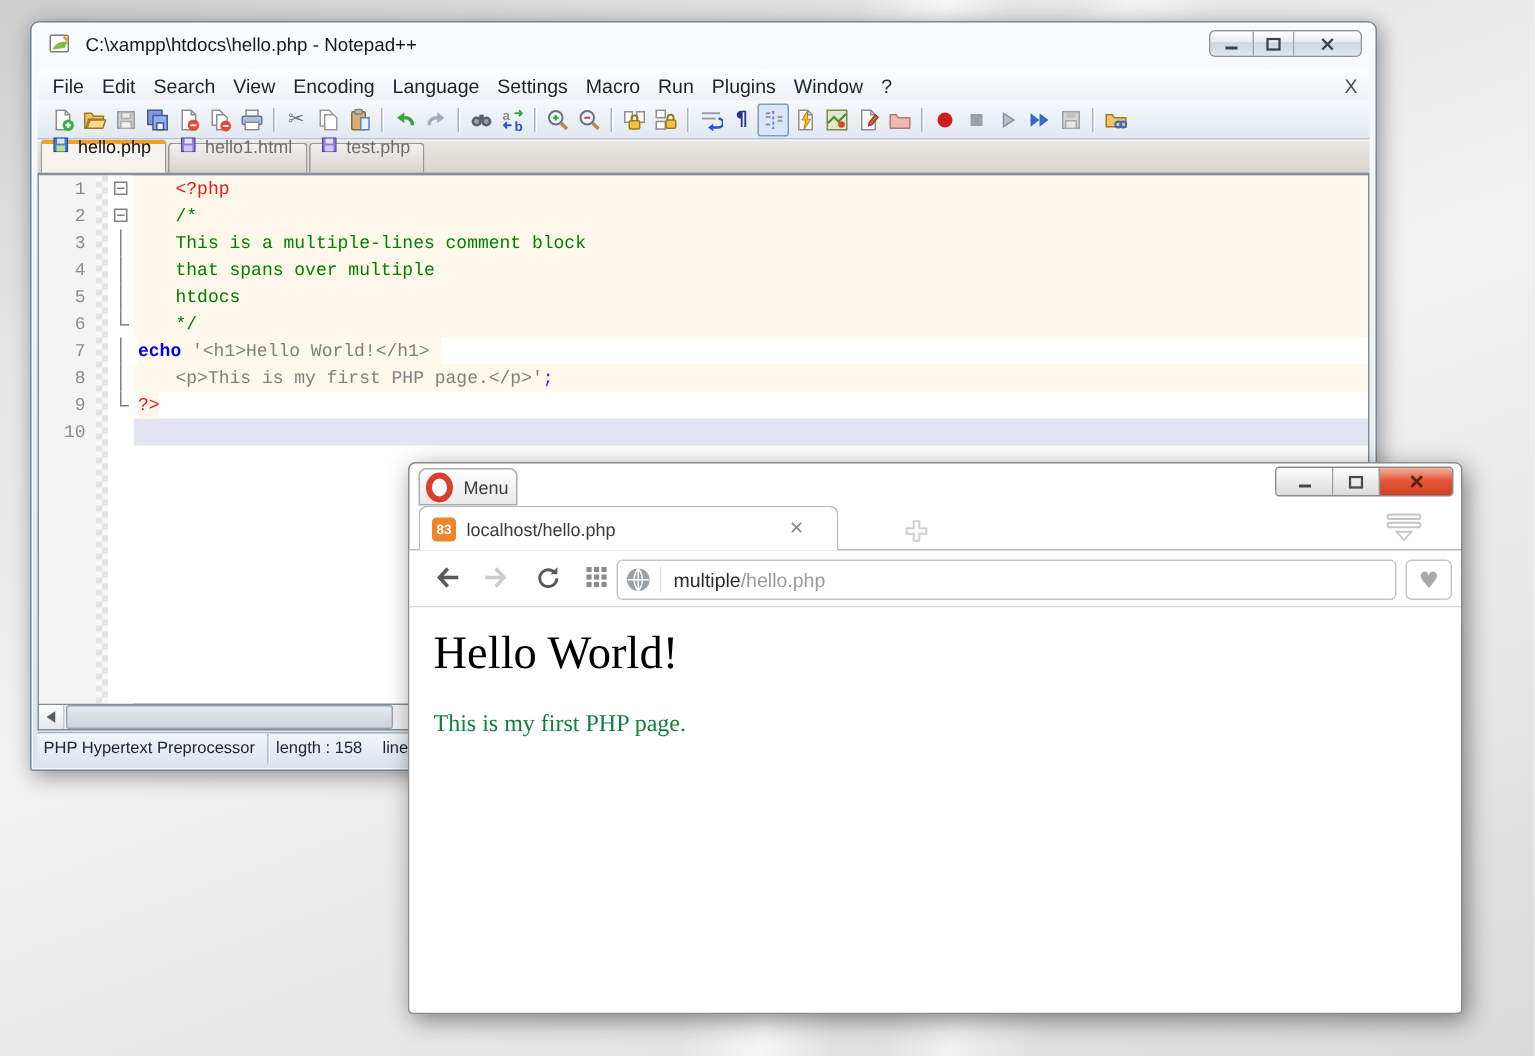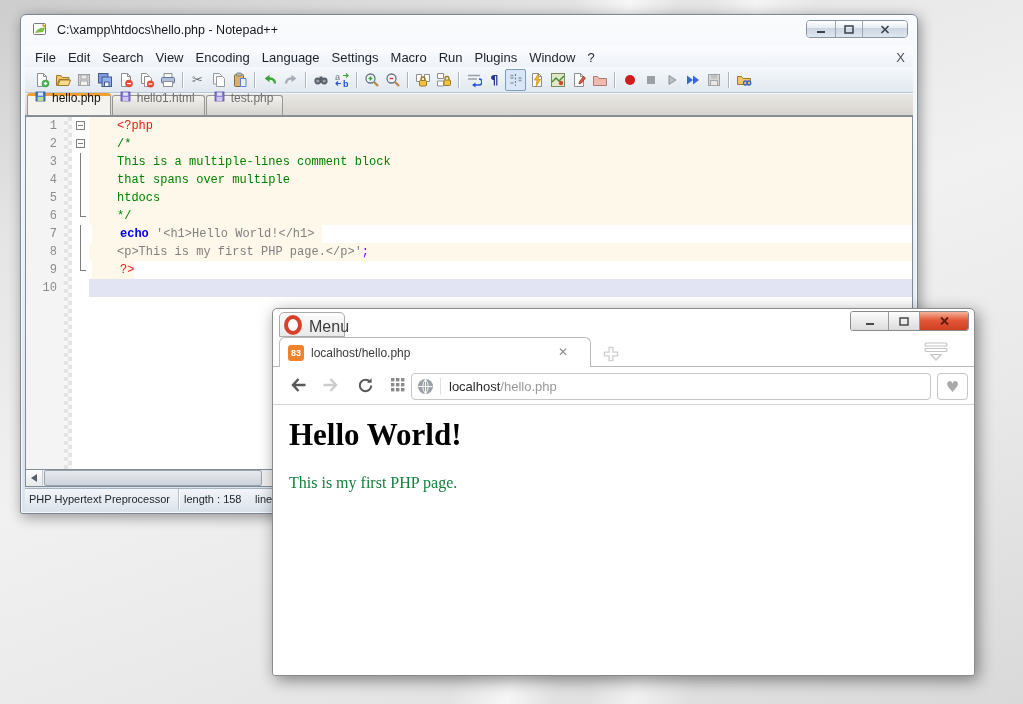--- a/index.html
+++ b/index.html
@@ -46,60 +46,60 @@
 .fold-cell { height:18px; position:relative; }
 .fold-box { position:absolute; left:4px; top:4px; width:9px; height:9px; border:1px solid #808080; background:#fff; }
 .fold-box::after { content:""; position:absolute; left:1px; right:1px; top:3px; height:1px; background:#808080; }
 .fold-pipe::before { content:""; position:absolute; left:8px; top:0; bottom:0; width:1px; background:#808080; }
 .fold-corner::before { content:""; position:absolute; left:8px; top:0; height:10px; width:1px; background:#808080; }
 .fold-corner::after { content:""; position:absolute; left:8px; top:9px; width:6px; height:1px; background:#808080; }
 .ed-code { flex:1; font-family:"Liberation Mono",monospace; font-size:12px; position:relative; overflow:hidden; }
 .code-line { height:18px; line-height:18px; white-space:pre; padding-left:3px; }
 .code-line.bg-full { background:#fdf8e9;padding-left:28px; }
 .code-line.bg-current { background:#e3e4f3; }
-.code-line .textbg { background:#fdf8e9; display:inline-block; height:18px;padding-left:28px; }
+.code-line .textbg { background:#fdf8e9; display:inline-block; height:18px; }
 .tok-tag { color:#e81717; }
 .tok-comment { color:#008000; }
 .tok-keyword { color:#0000e8; font-weight:bold; }
 .tok-string { color:#808080; }
 .tok-op { color:#8000ff; }
 .np-hscroll { position:absolute; left:4px; right:4px; bottom:26px; height:17px; background:#f0f0f0; border:1px solid #7f8d98; border-top:none; display:flex; align-items:center; }
 .hs-arrow { width:17px; height:100%; background:linear-gradient(#fdfdfd,#e6e8ea); border-right:1px solid #c8ccd2; display:flex; align-items:center; justify-content:center; flex:0 0 auto; }
 .hs-thumb { width:218px; height:100%; margin-left:1px; background:linear-gradient(#e7eaee,#cdd3db); border:1px solid #9aa4b1; border-radius:2px; }
 .np-statusbar { position:absolute; left:4px; right:4px; bottom:4px; height:21px; background:linear-gradient(#f2f5f9,#dee5ed); border-top:1px solid #a8b2bd; font-size:11px; color:#20262d; display:flex; align-items:center; white-space:nowrap; }
 .sb-seg { height:100%; display:flex; align-items:center; overflow:hidden; flex:0 0 auto; }
 
 #opera {
   left:272px; top:308px; width:703px; height:368px;
   background:#fff; border:1px solid #8c8c8c; border-radius:5px 5px 3px 3px;
   box-shadow:3px 4px 16px rgba(0,0,0,.45);
 }
 .op-menu-btn { position:absolute; left:6px; top:3px; width:66px; height:25px; background:linear-gradient(#fdfdfd,#e9e9e9); border:1px solid #ababab; border-radius:5px 5px 0 0; z-index:3; }
 .op-logo { position:absolute; left:4px; top:2px; width:10px; height:12px; border:4.5px solid #d8402c; border-radius:50%; background:#fff; box-sizing:content-box; }
-.op-menu-label { position:absolute; left:29px; top:5px; font-size:16px; color:#3c3c3c; }
+.op-menu-label { position:absolute; left:29px; top:5px; font-size:12px; color:#3c3c3c; }
 .op-caption-btns { position:absolute; right:5px; top:2px; display:flex; height:20px; z-index:3; border-radius:3px; overflow:hidden; border:1px solid #8a8a8a; }
 .opcap { height:100%; display:flex; align-items:center; justify-content:center; background:linear-gradient(#fcfcfc,#dcdcdc); border-right:1px solid #9a9a9a; }
 .opcap:last-child { border-right:none; }
 .opcap.close { background:linear-gradient(#f4b39b,#e4583a 45%,#cf3f20); }
 .op-tabline { position:absolute; top:57px; left:0; right:0; height:1px; background:#b9b9b9; z-index:1; }
-.op-tab { position:absolute; left:6px; top:28px; width:312px; height:30px; background:#fff; border:1px solid #b9b9b9; border-bottom:none; border-radius:6px 6px 0 0; z-index:2; }
+.op-tab { position:absolute; left:6px; top:28px; width:280px; height:30px; background:#fff; border:1px solid #b9b9b9; border-bottom:none; border-radius:6px 6px 0 0; z-index:2; }
 .op-favicon { position:absolute; left:8px; top:7px; width:16px; height:16px; background:#f0832c; border-radius:3px; color:#fff; font-size:9px; font-weight:bold; text-align:center; line-height:16px; }
 .op-tab-title { position:absolute; left:31px; top:8px; font-size:12px; color:#3a3a3a; }
 .op-tab-close { position:absolute; right:22px; top:7px; font-size:12px; color:#8a8a8a; font-family:"DejaVu Sans",sans-serif; }
 .op-newtab { position:absolute; left:330px; top:37px; z-index:2; }
 .op-stack { position:absolute; right:26px; top:33px; z-index:2; }
 .op-toolbar { position:absolute; top:58px; left:0; right:0; height:38px; background:#fff; border-bottom:1px solid #d4d4d4; }
 .nav-ic { position:absolute; top:10px; }
 .op-addressbar { position:absolute; left:138px; top:6px; width:520px; height:27px; border:1px solid #c6c6c6; border-radius:4px; background:#fff; display:flex; align-items:center; }
 .op-divider { width:1px; height:17px; background:#e0e0e0; margin-left:6px; }
 .op-heart { position:absolute; left:664px; top:6px; width:31px; height:27px; border:1px solid #c6c6c6; border-radius:4px; display:flex; align-items:center; justify-content:center; color:#a9a9a9; font-size:15px; font-family:"DejaVu Sans",sans-serif; }
 .op-addr-text { font-size:13px; color:#2a2a2a; margin-left:8px; }
 .op-addr-path { color:#9a9a9a; }
 .op-content { position:absolute; top:96px; left:0; right:0; bottom:0; background:#fff; border-radius:0 0 3px 3px; padding:12px 0 0 16px; }
-.op-h1 { font-family:"Liberation Serif",serif; font-size:31px; font-weight:bold; color:#000; margin-bottom:21px; }
+.op-h1 { font-family:"Liberation Serif",serif; font-size:31px; font-weight:normal; color:#000; margin-bottom:21px; }
 .op-p { font-family:"Liberation Serif",serif; font-size:16px; color:#15803d; }
 </style>
 </head>
 <body>
 
 <div class="win" id="npp">
   <div class="np-titlebar">
     <svg class="np-app-icon" viewBox="0 0 16 16">
         <rect x="1.5" y="2.5" width="12" height="11" rx="1" fill="#fff" stroke="#7a7a7a"></rect>
         <path d="M3 12c2-4 6-6 10-5l-2 4z" fill="#7ac043"></path>
@@ -495,21 +495,21 @@
           <rect x="6" y="11" width="3.4" height="3.4"></rect>
           <rect x="11" y="11" width="3.4" height="3.4"></rect>
         </g>
       </svg>
     <div class="op-addressbar">
       <svg width="17" height="17" viewBox="0 0 18 18" style="margin-left:5px">
           <circle cx="9" cy="9" r="8" fill="#98a0a8"></circle>
           <path d="M1.5 9h15M9 1.2a12 12 0 0 1 0 15.6M9 1.2a12 12 0 0 0 0 15.6M9 1v16" stroke="#fff" stroke-width="1" fill="none"></path>
         </svg>
       <span class="op-divider"></span>
-      <span class="op-addr-text"><span>localhost</span><span class="op-addr-path">/hello.php</span></span>
+      <span class="op-addr-text"><span>multiple</span><span class="op-addr-path">/hello.php</span></span>
     </div>
     <div class="op-heart">♥</div>
   </div>
   <div class="op-content">
     <div class="op-h1">Hello World!</div>
     <div class="op-p">This is my first PHP page.</div>
   </div>
 </div>
 
 </body></html>

